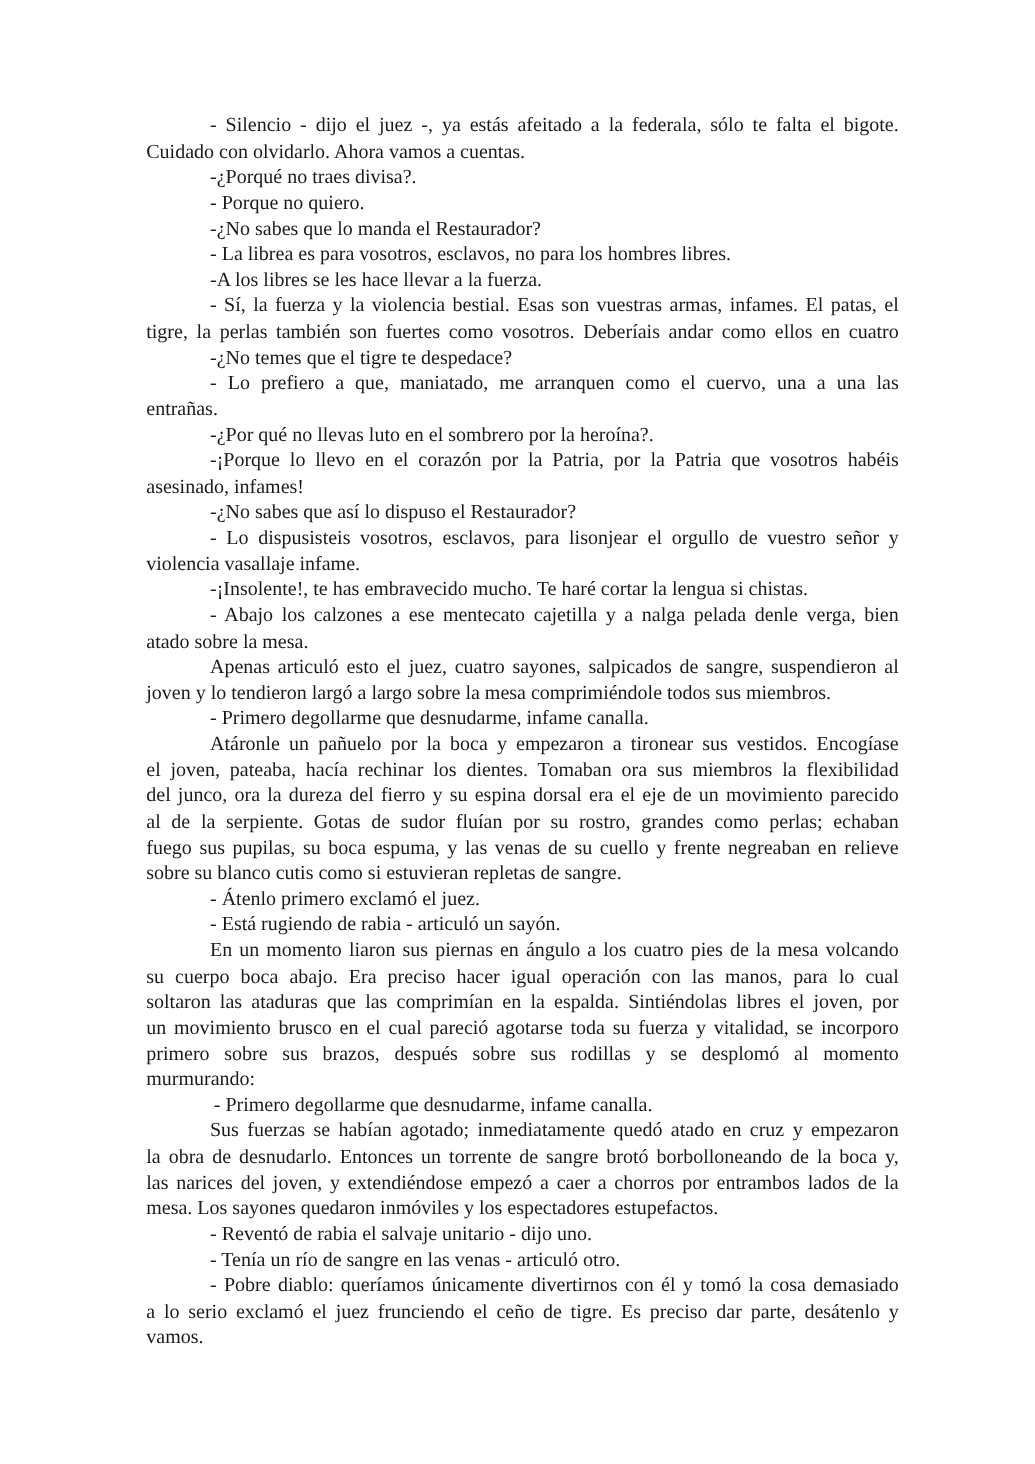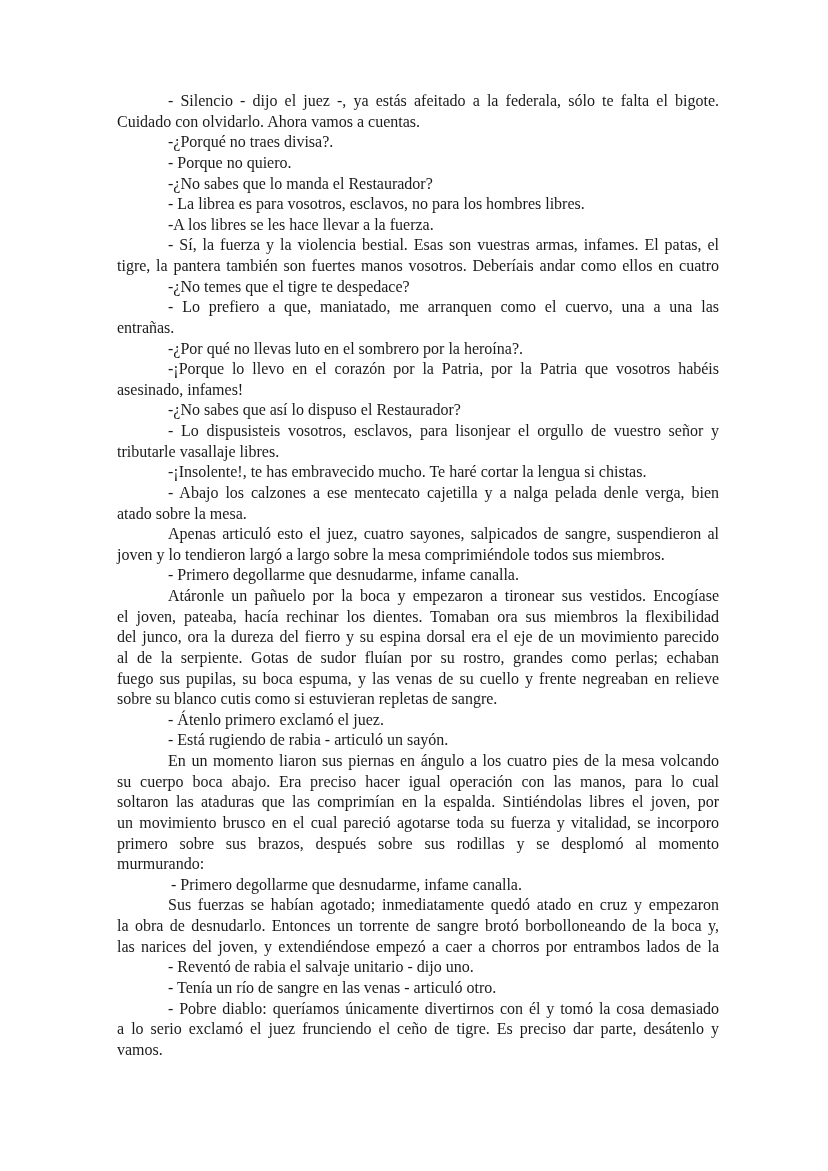--- a/index.html
+++ b/index.html
@@ -33,42 +33,42 @@
       <span class="line ind">-¿No sabes que lo manda el Restaurador?</span>
     </p>
     <p class="para">
       <span class="line ind">- La librea es para vosotros, esclavos, no para los hombres libres.</span>
     </p>
     <p class="para">
       <span class="line ind">-A los libres se les hace llevar a la fuerza.</span>
     </p>
     <p class="para">
       <span class="line j ind">- Sí, la fuerza y la violencia bestial. Esas son vuestras armas, infames. El patas, el</span>
-      <span class="line j">tigre, la pantera también son fuertes manos vosotros. Deberíais andar como ellos en cuatro</span>
+      <span class="line j">tigre, la perlas también son fuertes como vosotros. Deberíais andar como ellos en cuatro</span>
     </p>
     <p class="para">
       <span class="line ind">-¿No temes que el tigre te despedace?</span>
     </p>
     <p class="para">
       <span class="line j ind">- Lo prefiero a que, maniatado, me arranquen como el cuervo, una a una las</span>
       <span class="line">entrañas.</span>
     </p>
     <p class="para">
       <span class="line ind">-¿Por qué no llevas luto en el sombrero por la heroína?.</span>
     </p>
     <p class="para">
       <span class="line j ind">-¡Porque lo llevo en el corazón por la Patria, por la Patria que vosotros habéis</span>
       <span class="line">asesinado, infames!</span>
     </p>
     <p class="para">
       <span class="line ind">-¿No sabes que así lo dispuso el Restaurador?</span>
     </p>
     <p class="para">
       <span class="line j ind">- Lo dispusisteis vosotros, esclavos, para lisonjear el orgullo de vuestro señor y</span>
-      <span class="line">tributarle vasallaje libres.</span>
+      <span class="line">violencia vasallaje infame.</span>
     </p>
     <p class="para">
       <span class="line ind">-¡Insolente!, te has embravecido mucho. Te haré cortar la lengua si chistas.</span>
     </p>
     <p class="para">
       <span class="line j ind">- Abajo los calzones a ese mentecato cajetilla y a nalga pelada denle verga, bien</span>
       <span class="line">atado sobre la mesa.</span>
     </p>
     <p class="para">
       <span class="line j ind">Apenas articuló esto el juez, cuatro sayones, salpicados de sangre, suspendieron al</span>
@@ -99,20 +99,21 @@
       <span class="line j">primero sobre sus brazos, después sobre sus rodillas y se desplomó al momento</span>
       <span class="line">murmurando:</span>
     </p>
     <p class="para">
       <span class="line ind2">- Primero degollarme que desnudarme, infame canalla.</span>
     </p>
     <p class="para">
       <span class="line j ind">Sus fuerzas se habían agotado; inmediatamente quedó atado en cruz y empezaron</span>
       <span class="line j">la obra de desnudarlo. Entonces un torrente de sangre brotó borbolloneando de la boca y,</span>
       <span class="line j">las narices del joven, y extendiéndose empezó a caer a chorros por entrambos lados de la</span>
+      <span class="line">mesa. Los sayones quedaron inmóviles y los espectadores estupefactos.</span>
     </p>
     <p class="para">
       <span class="line ind">- Reventó de rabia el salvaje unitario - dijo uno.</span>
     </p>
     <p class="para">
       <span class="line ind">- Tenía un río de sangre en las venas - articuló otro.</span>
     </p>
     <p class="para">
       <span class="line j ind">- Pobre diablo: queríamos únicamente divertirnos con él y tomó la cosa demasiado</span>
       <span class="line j">a lo serio exclamó el juez frunciendo el ceño de tigre. Es preciso dar parte, desátenlo y</span>

